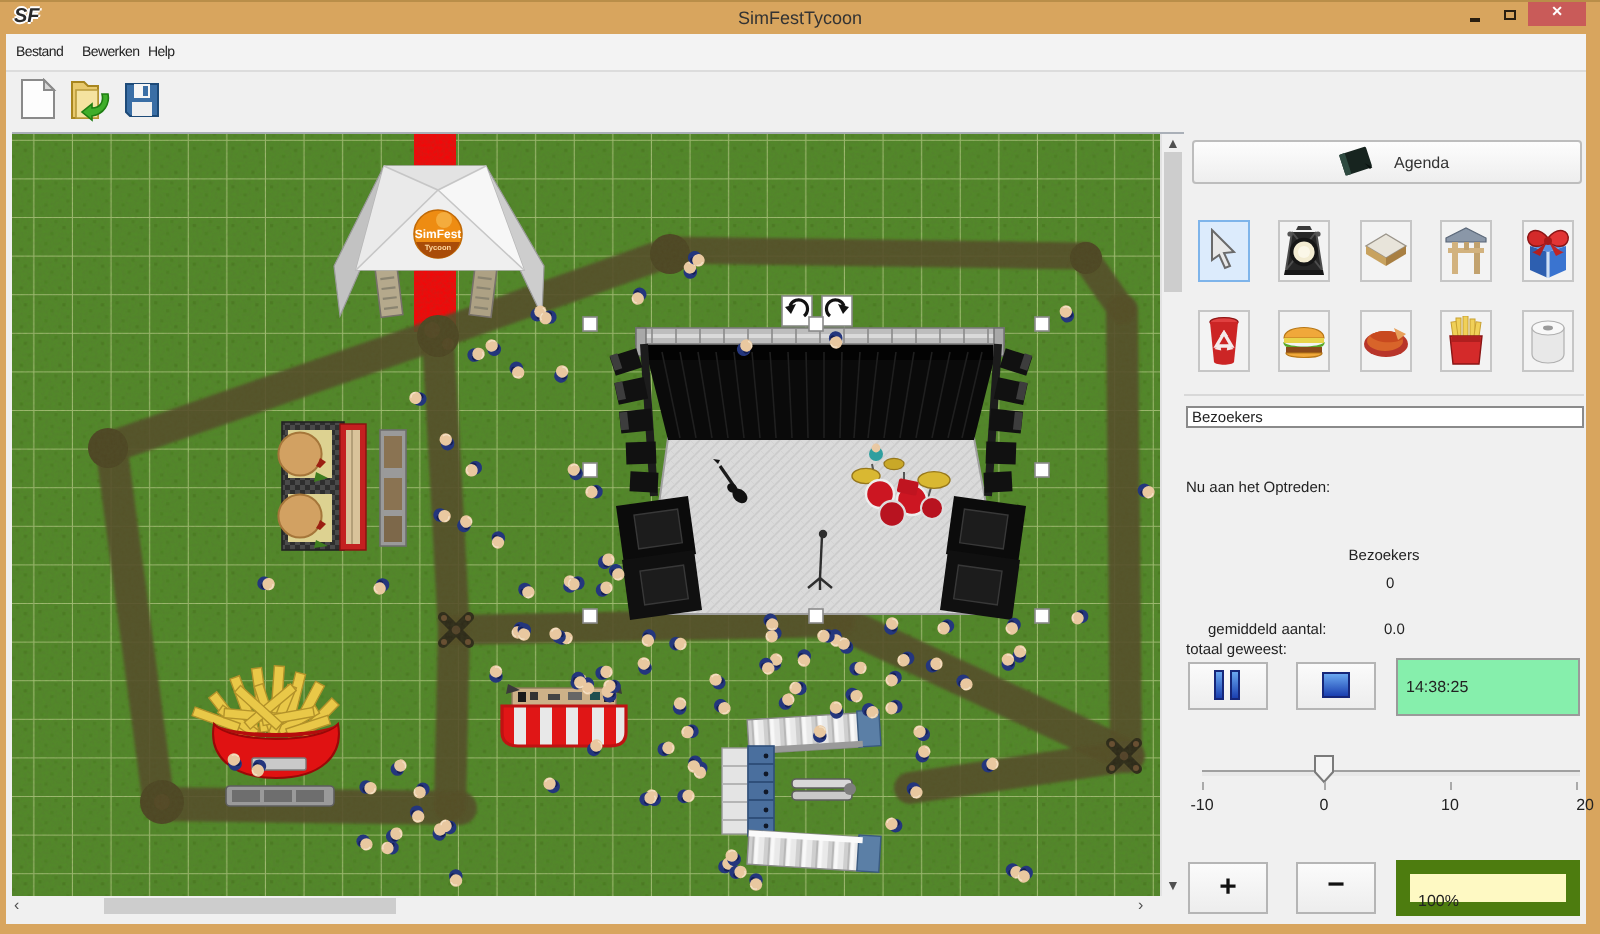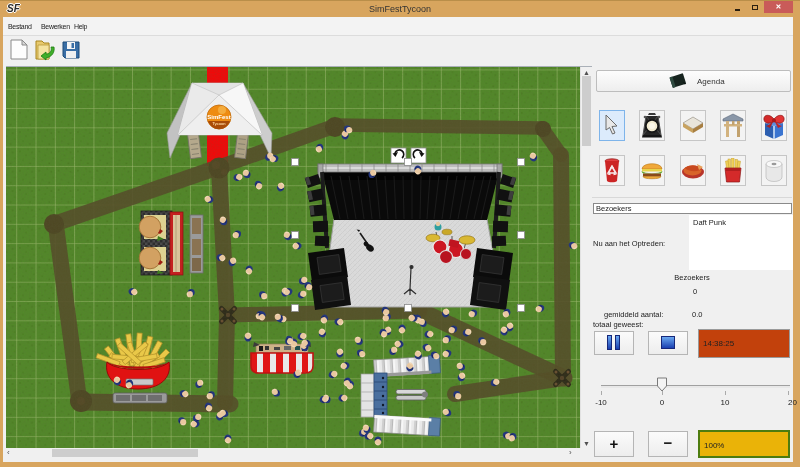--- a/index.html
+++ b/index.html
@@ -665,42 +665,41 @@
   <svg class="abs" style="left:764px;top:159px;" width="20" height="23" viewBox="0 0 20 23">
     <path d="M2 5 L2 18 C2 24 18 24 18 18 L18 5 Z" fill="#e8e8e8" stroke="#b0b0b0" stroke-width="0.6"></path>
     <ellipse cx="10" cy="5" rx="8" ry="3.5" fill="#f8f8f8" stroke="#b0b0b0" stroke-width="0.6"></ellipse>
     <ellipse cx="10" cy="5" rx="2.5" ry="1.2" fill="#9a9a9a"></ellipse>
   </svg>
 
   <div class="abs" style="left:592px;top:197px;width:200px;height:1px;background:#d8d8d8;"></div>
 
   <div class="abs" style="left:593px;top:203px;width:199px;height:11px;background:#fff;border:1px solid #8a8a8a;box-sizing:border-box;font-size:7.5px;color:#222;line-height:9px;padding-left:2px;">Bezoekers</div>
 
-  <div class="abs" style="left:689px;top:215px;width:104px;height:55px;background:#fff;font-size:7.5px;color:#222;padding:3px 0 0 4px;box-sizing:border-box;">Daft Punk</div>
 
   <div class="abs" style="left:593px;top:239px;font-size:7.5px;color:#222;">Nu aan het Optreden:</div>
 
   <div class="abs" style="left:642px;top:273px;width:100px;text-align:center;font-size:7.5px;color:#222;">Bezoekers</div>
 
   <div class="abs" style="left:593px;top:287px;font-size:7.5px;color:#222;margin-top:33px;">totaal geweest:</div>
 
   <div class="abs" style="left:693px;top:287px;font-size:7.5px;color:#222;">0</div>
 
   <div class="abs" style="left:593px;top:310px;font-size:7.5px;color:#222;margin-left:11px;">gemiddeld aantal:</div>
 
   <div class="abs" style="left:692px;top:310px;font-size:7.5px;color:#222;text-align:center;">0.0</div>
 
   <div class="abs" style="left:594px;top:331px;width:40px;height:24px;background:linear-gradient(#fbfbfb,#ededed);border:1px solid #b5b5b5;box-sizing:border-box;"></div>
   <div class="abs" style="left:607px;top:335px;width:5px;height:15px;background:linear-gradient(#6aa8f0,#1a3fb0);border:1px solid #16277a;box-sizing:border-box;"></div>
   <div class="abs" style="left:615px;top:335px;width:5px;height:15px;background:linear-gradient(#6aa8f0,#1a3fb0);border:1px solid #16277a;box-sizing:border-box;"></div>
 
   <div class="abs" style="left:648px;top:331px;width:40px;height:24px;background:linear-gradient(#fbfbfb,#ededed);border:1px solid #b5b5b5;box-sizing:border-box;"></div>
   <div class="abs" style="left:661px;top:336px;width:14px;height:13px;background:linear-gradient(#6aa8f0,#1a3fb0);border:1px solid #16277a;box-sizing:border-box;"></div>
 
-  <div class="abs" style="left:698px;top:329px;width:92px;height:29px;background:#c2410c;border:1px solid #9a9a9a;box-sizing:border-box;font-size:8px;color:#222;padding:9px 0 0 4px;">14:38:25</div>
+  <div class="abs" style="left:698px;top:329px;width:92px;height:29px;background:#86efac;border:1px solid #9a9a9a;box-sizing:border-box;font-size:8px;color:#222;padding:9px 0 0 4px;">14:38:25</div>
 
   <div class="abs" style="left:601px;top:385px;width:189px;height:2px;background:#e8e8e8;border-top:1px solid #a0a0a0;"></div>
 
   <svg class="abs" style="left:656px;top:377px;" width="12" height="15" viewBox="0 0 12 15">
     <path d="M1.5 1 L10.5 1 L10.5 9 L6 14 L1.5 9 Z" fill="#f4f4f4" stroke="#7a7a7a" stroke-width="1"></path>
   </svg>
 
   <div class="abs" style="left:601px;top:391px;width:1px;height:4px;background:#aaa;"></div>
   <div class="abs" style="left:662px;top:391px;width:1px;height:4px;background:#aaa;"></div>
   <div class="abs" style="left:725px;top:391px;width:1px;height:4px;background:#aaa;"></div>
@@ -708,14 +707,14 @@
 
   <div class="abs" style="left:592px;top:398px;width:18px;text-align:center;font-size:8px;color:#222;">-10</div>
   <div class="abs" style="left:653px;top:398px;width:18px;text-align:center;font-size:8px;color:#222;">0</div>
   <div class="abs" style="left:716px;top:398px;width:18px;text-align:center;font-size:8px;color:#222;">10</div>
   <div class="abs" style="left:779px;top:398px;width:18px;text-align:right;font-size:8px;color:#222;">20</div>
 
   <div class="abs" style="left:594px;top:431px;width:40px;height:26px;background:linear-gradient(#fbfbfb,#ededed);border:1px solid #b5b5b5;box-sizing:border-box;text-align:center;font-size:15px;font-weight:bold;color:#111;line-height:24px;">+</div>
 
   <div class="abs" style="left:648px;top:431px;width:40px;height:26px;background:linear-gradient(#fbfbfb,#ededed);border:1px solid #b5b5b5;box-sizing:border-box;text-align:center;font-size:15px;font-weight:bold;color:#111;line-height:22px;">−</div>
 
-  <div class="abs" style="left:698px;top:430px;width:92px;height:28px;background:#eab308;border:2px solid #4d7c0f;box-sizing:border-box;font-size:8px;color:#222;padding:9px 0 0 4px;">100%</div>
+  <div class="abs" style="left:698px;top:430px;width:92px;height:28px;background:#fef9c3;border:7px solid #4d7c0f;box-sizing:border-box;font-size:8px;color:#222;padding:9px 0 0 4px;">100%</div>
 </div>
 
 </body></html>

